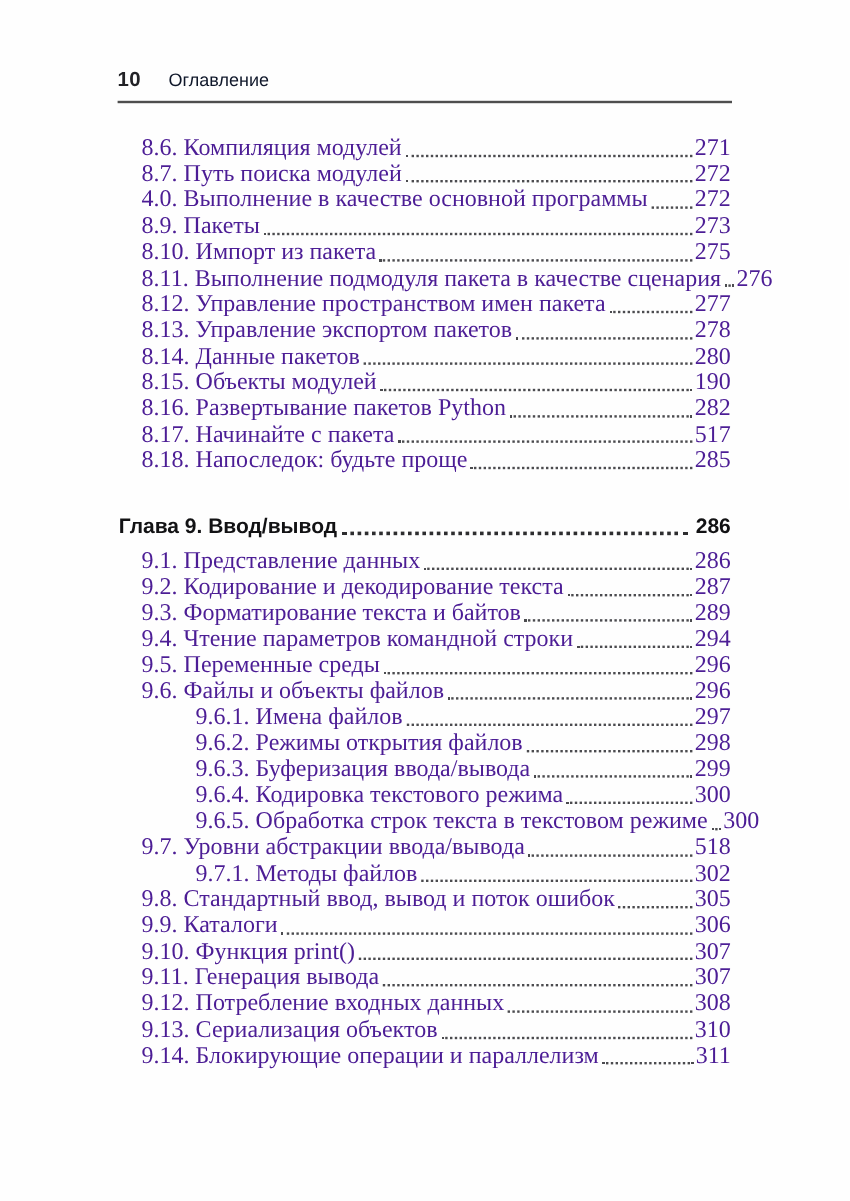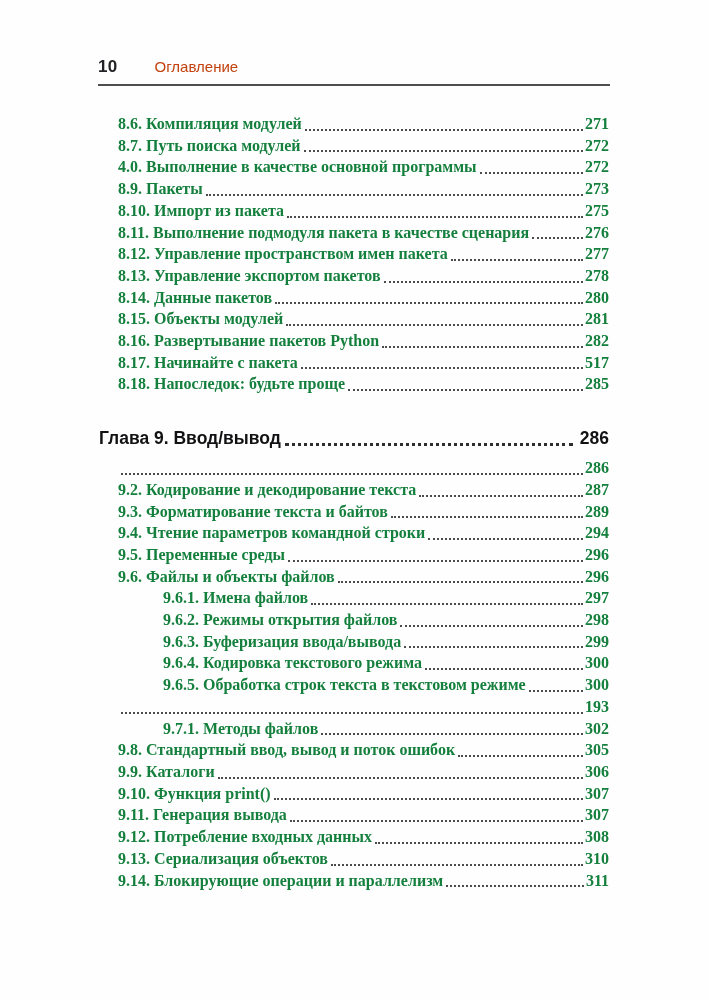--- a/index.html
+++ b/index.html
@@ -29,38 +29,37 @@
     display: flex;
     align-items: baseline;
   }
   .folio {
     font-weight: bold;
     font-size: 17px;
     color: #222226;
     letter-spacing: 0.3px;
   }
   .head-title {
-    margin-left: 37px;
+    margin-left: 23px;
     font-size: 15px;
-    color: #c2410c;
+    color: #0f172a;
   }
   
   .toc {
     position: absolute;
     left: 99px;
     top: 113px;
     width: 510px;
   }
   .entry {
     display: flex;
     align-items: baseline;
     line-height: 21.7px;
-    font-size: 16px;
-    color: #15803d;
-    font-weight: bold;
+    font-size: 20px;
+    color: #4c1d95;
   }
   .entry .label { white-space: nowrap; }
   .entry .pg   { white-space: nowrap; }
   .entry .dots {
     flex: 1;
     min-width: 8px;
     align-self: flex-end;
     border-bottom: 2px dotted #4b4b4f;
     margin: 0 2px 4px 3px;
   }
@@ -135,21 +134,21 @@
         <span class="pg">278</span>
       </div>
       <div class="entry lvl1">
         <span class="label">8.14. Данные пакетов</span>
         <span class="dots"></span>
         <span class="pg">280</span>
       </div>
       <div class="entry lvl1">
         <span class="label">8.15. Объекты модулей</span>
         <span class="dots"></span>
-        <span class="pg">281</span>
+        <span class="pg">190</span>
       </div>
       <div class="entry lvl1">
         <span class="label">8.16. Развертывание пакетов Python</span>
         <span class="dots"></span>
         <span class="pg">282</span>
       </div>
       <div class="entry lvl1">
         <span class="label">8.17. Начинайте с пакета</span>
         <span class="dots"></span>
         <span class="pg">517</span>
@@ -158,20 +157,21 @@
         <span class="label">8.18. Напоследок: будьте проще</span>
         <span class="dots"></span>
         <span class="pg">285</span>
       </div>
       <div class="entry chapter">
         <span class="label">Глава 9. Ввод/вывод</span>
         <span class="dots"></span>
         <span class="pg">286</span>
       </div>
       <div class="entry lvl1">
+        <span class="label">9.1. Представление данных</span>
         <span class="dots"></span>
         <span class="pg">286</span>
       </div>
       <div class="entry lvl1">
         <span class="label">9.2. Кодирование и декодирование текста</span>
         <span class="dots"></span>
         <span class="pg">287</span>
       </div>
       <div class="entry lvl1">
         <span class="label">9.3. Форматирование текста и байтов</span>
@@ -212,22 +212,23 @@
         <span class="label">9.6.4. Кодировка текстового режима</span>
         <span class="dots"></span>
         <span class="pg">300</span>
       </div>
       <div class="entry lvl2">
         <span class="label">9.6.5. Обработка строк текста в текстовом режиме</span>
         <span class="dots"></span>
         <span class="pg">300</span>
       </div>
       <div class="entry lvl1">
-        <span class="dots"></span>
-        <span class="pg">193</span>
+        <span class="label">9.7. Уровни абстракции ввода/вывода</span>
+        <span class="dots"></span>
+        <span class="pg">518</span>
       </div>
       <div class="entry lvl2">
         <span class="label">9.7.1. Методы файлов</span>
         <span class="dots"></span>
         <span class="pg">302</span>
       </div>
       <div class="entry lvl1">
         <span class="label">9.8. Стандартный ввод, вывод и поток ошибок</span>
         <span class="dots"></span>
         <span class="pg">305</span>

